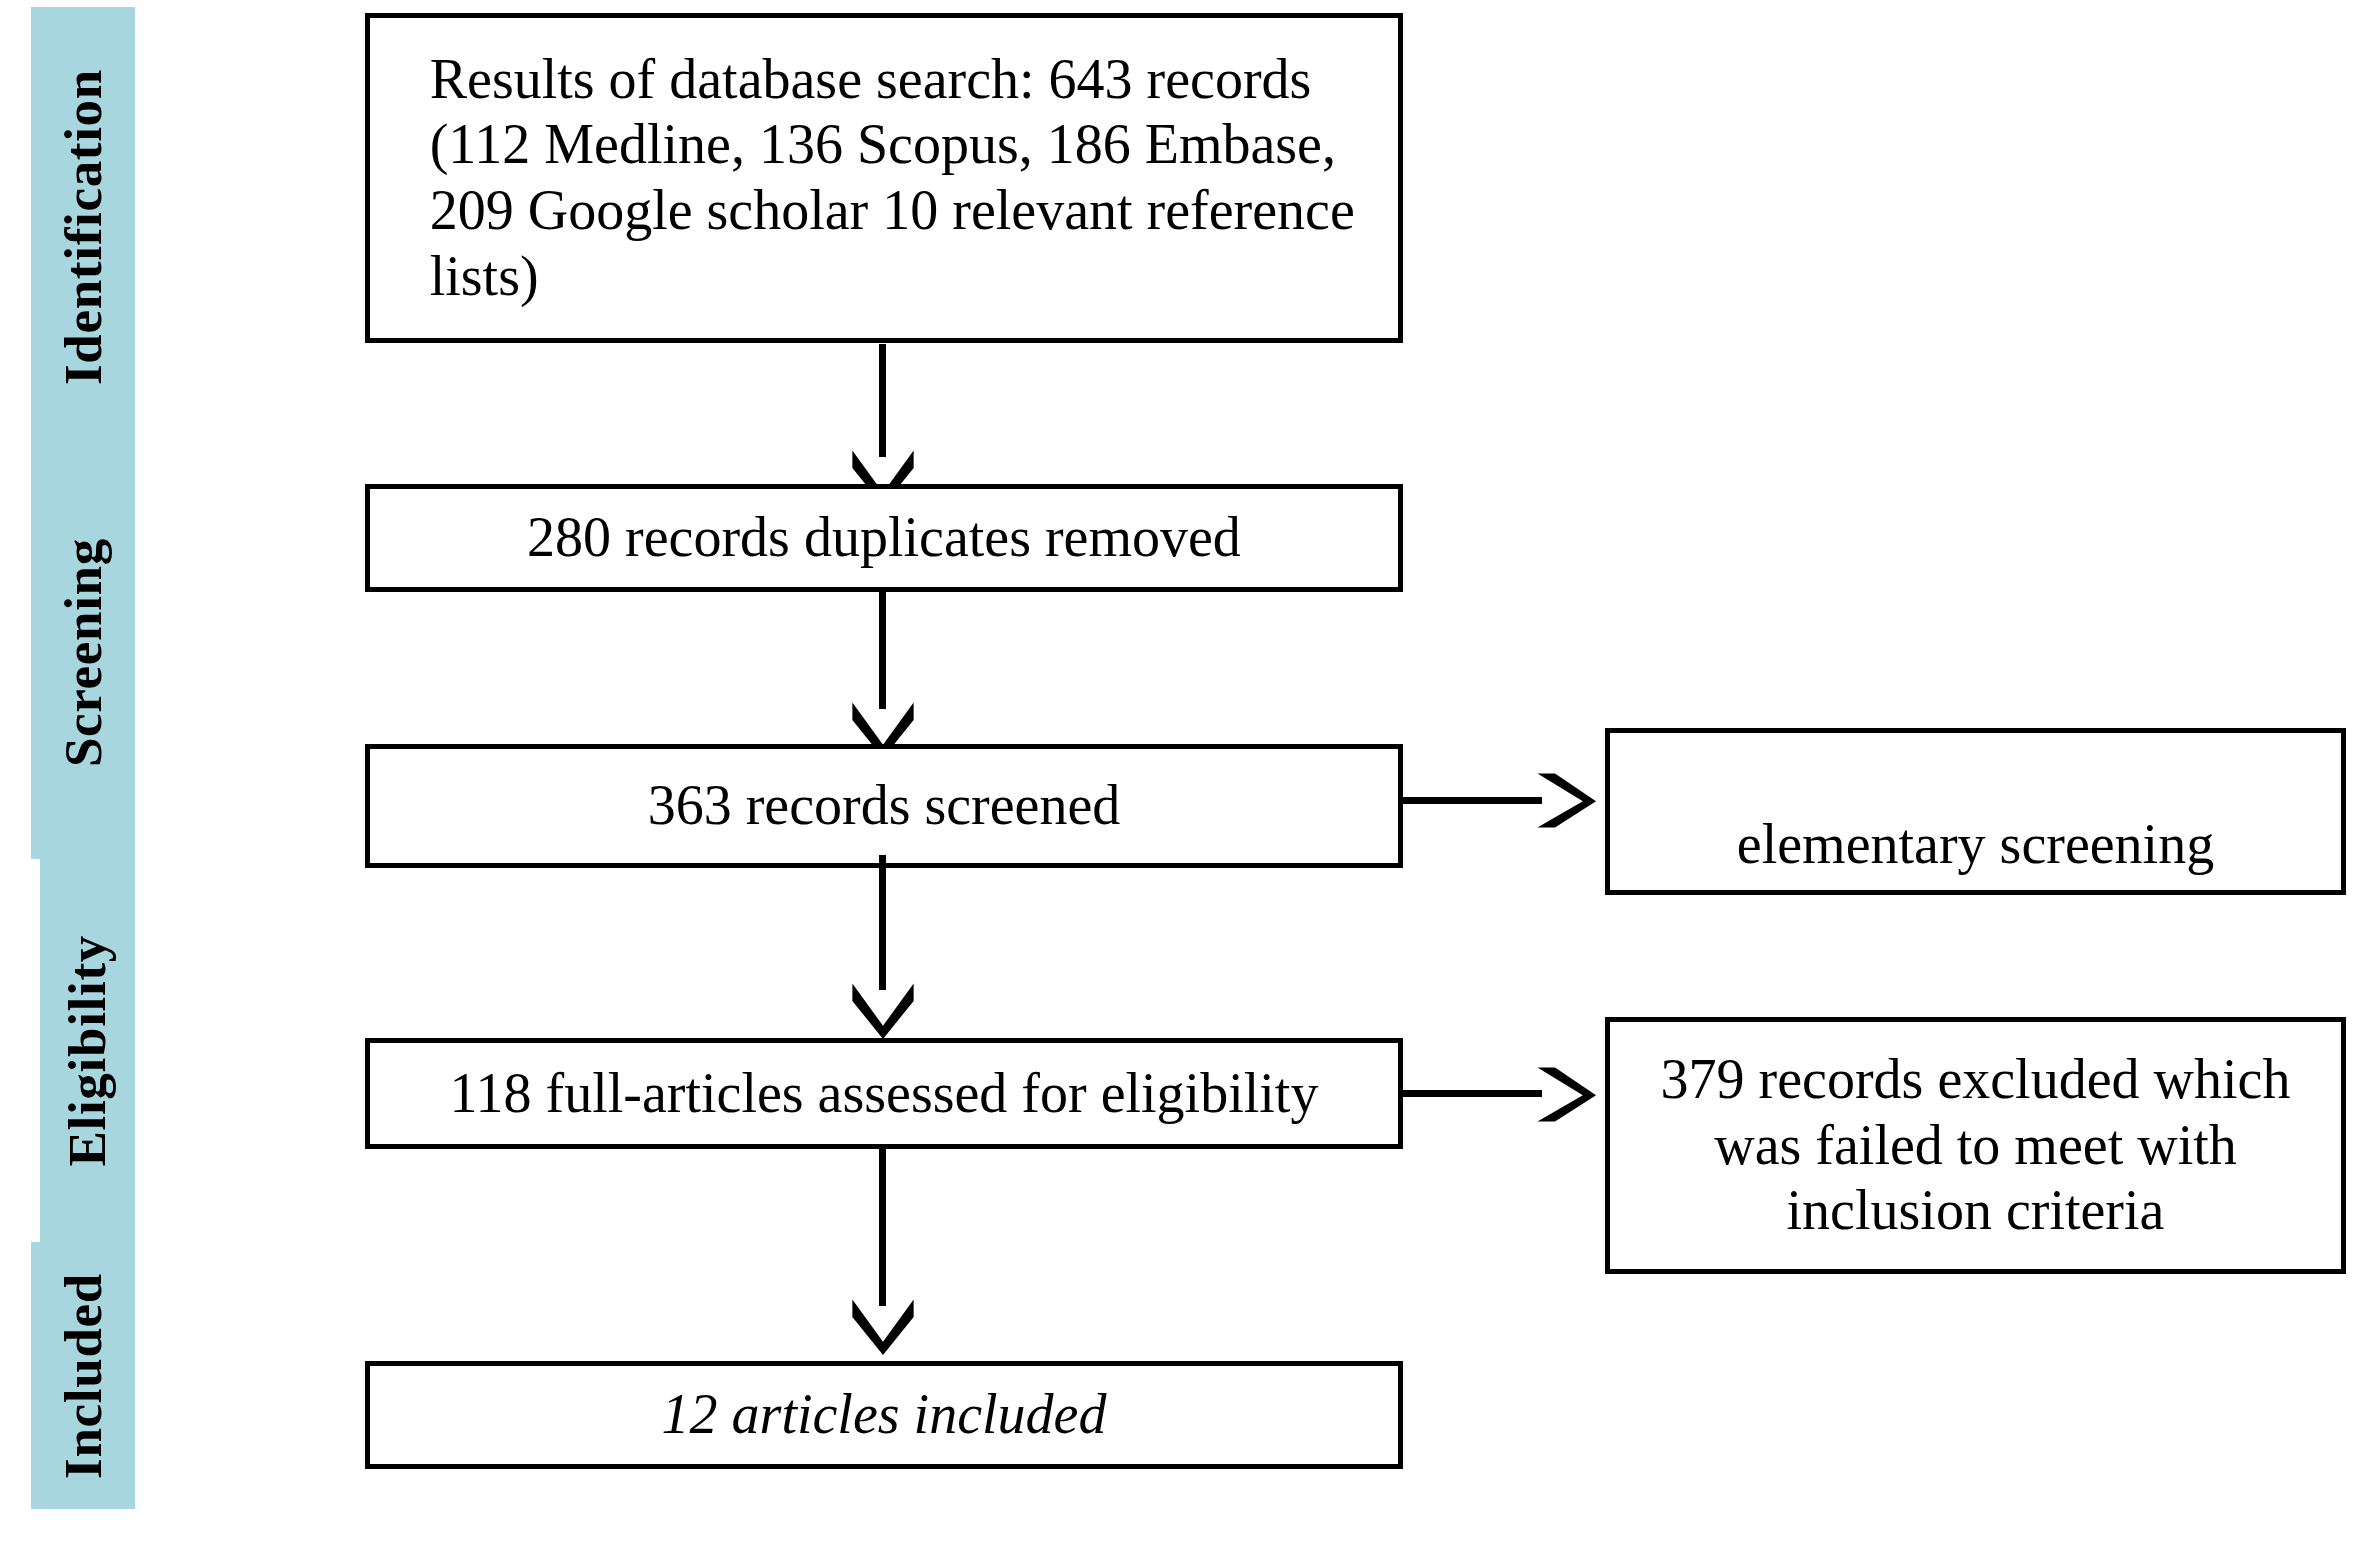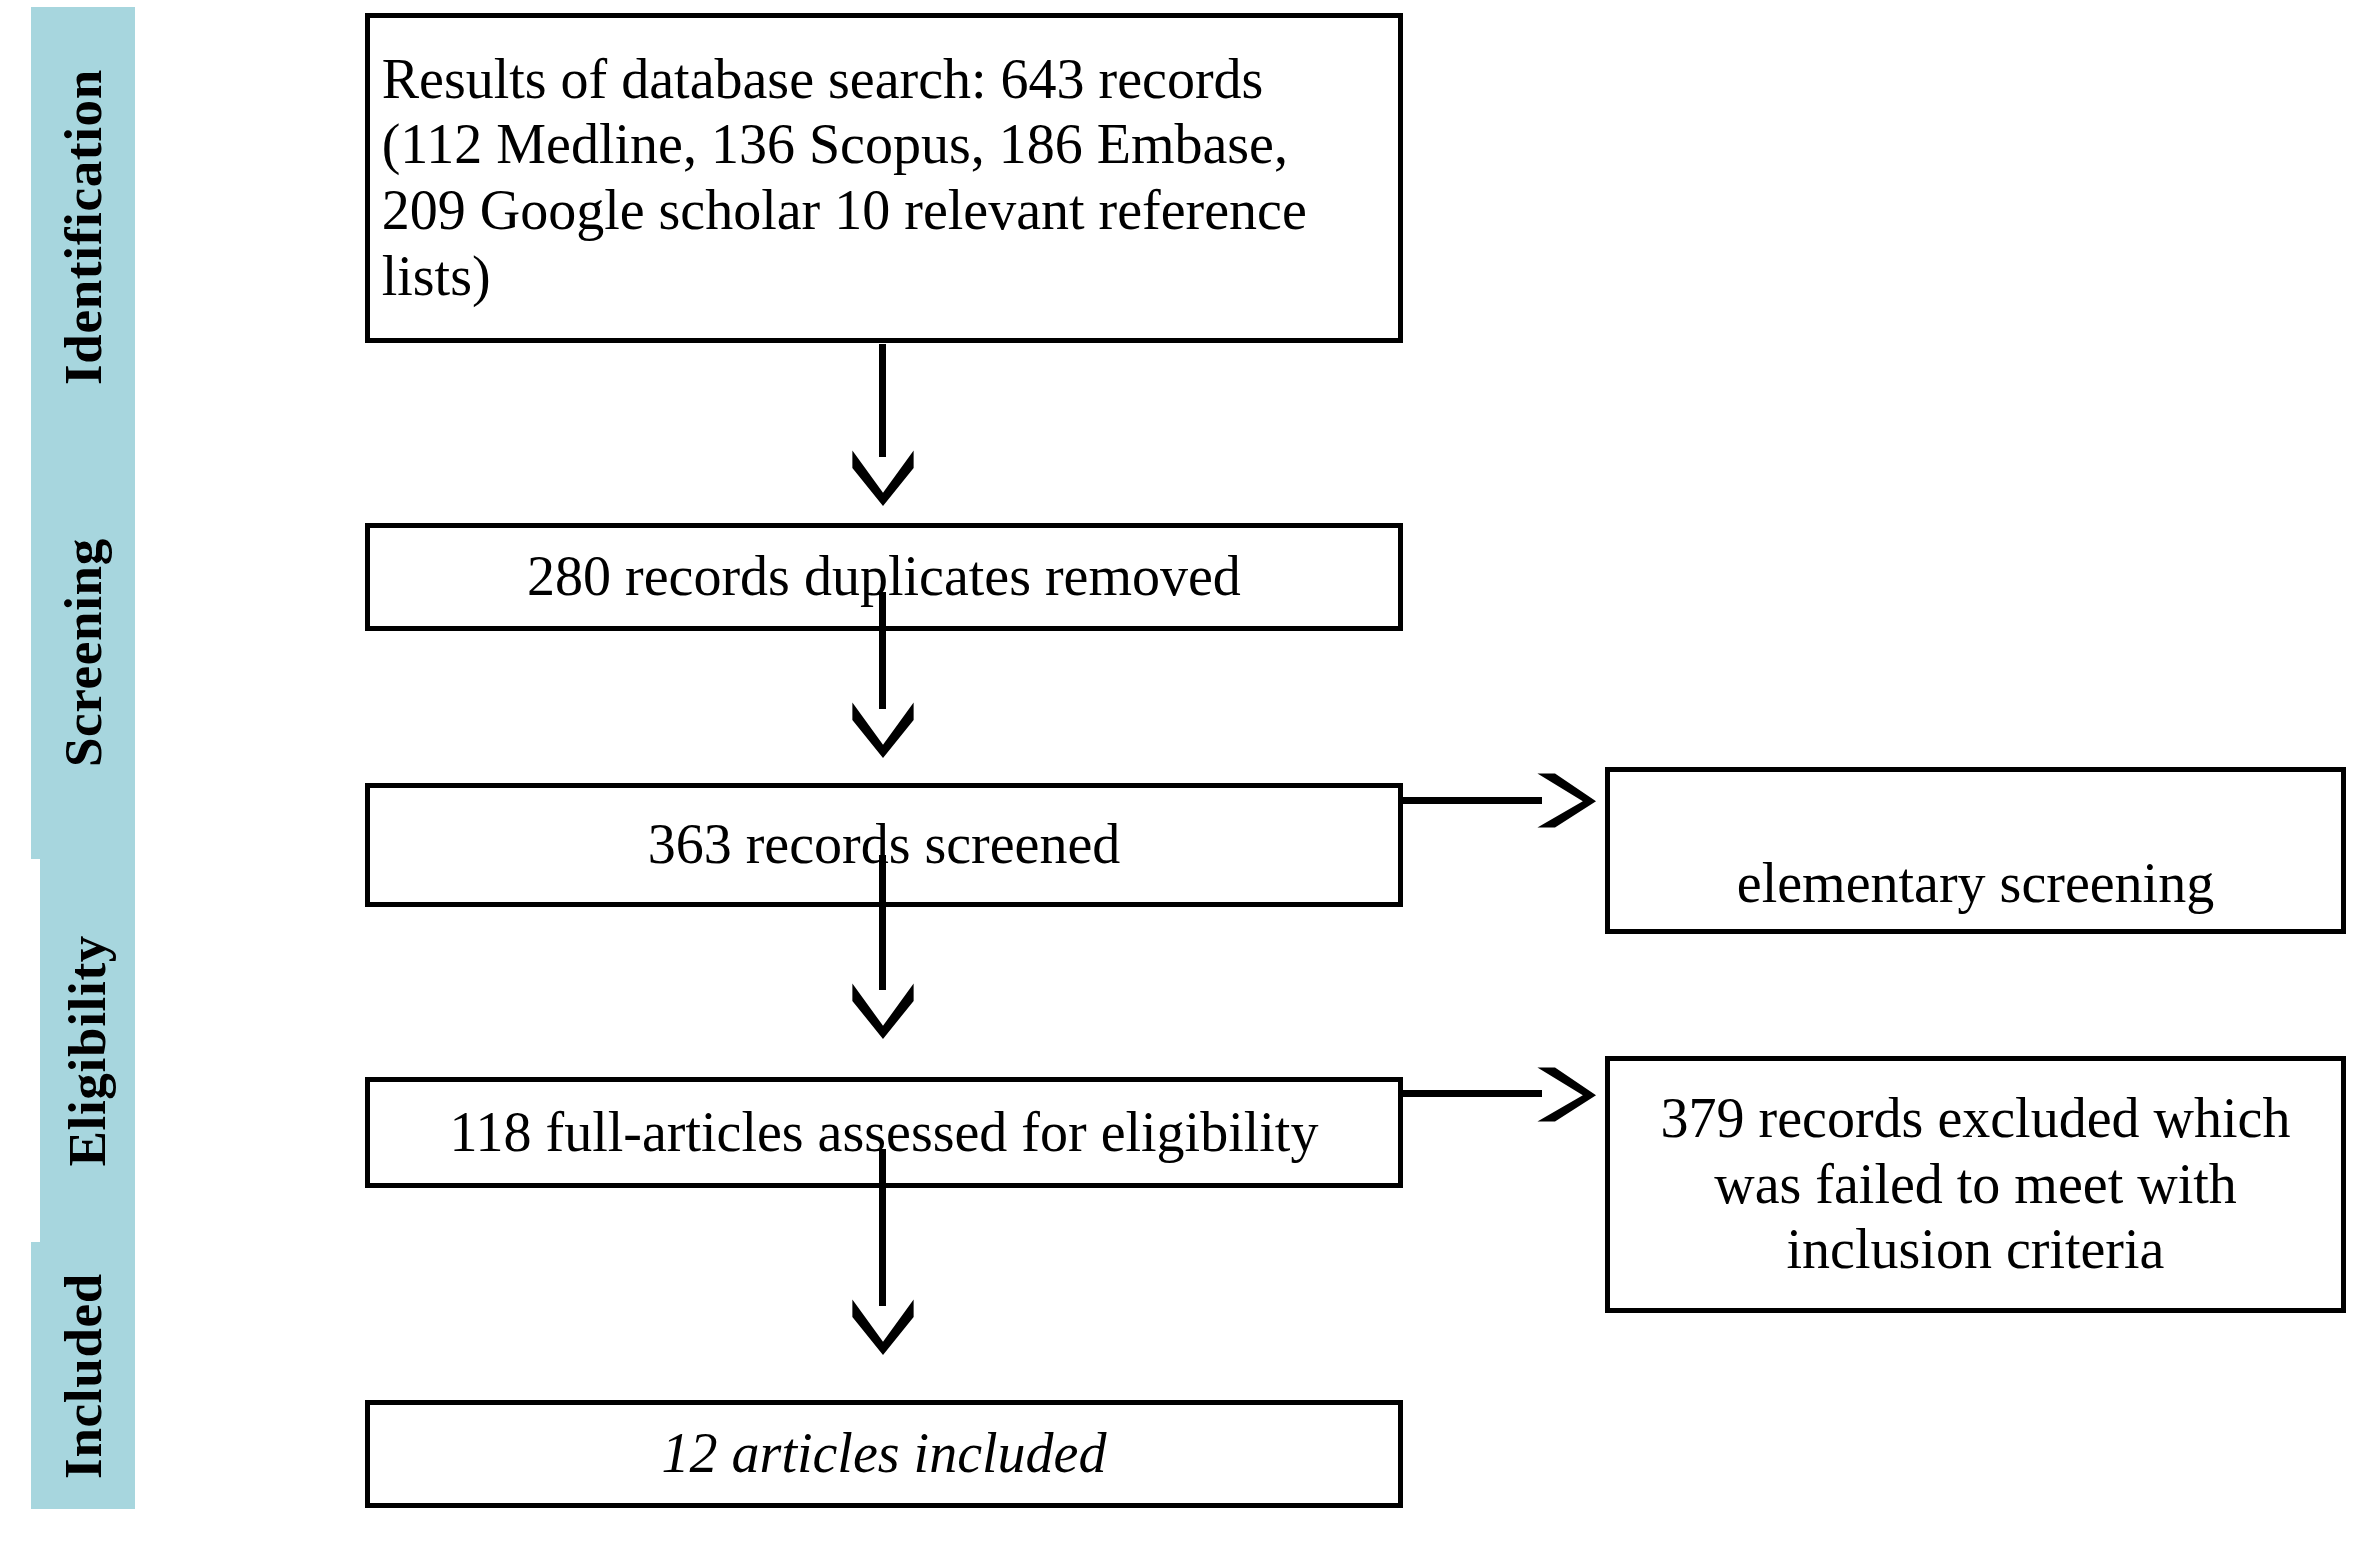--- a/index.html
+++ b/index.html
@@ -47,22 +47,22 @@
     display: flex;
     align-items: center;
     color: #000000;
     font-size: 56px;
     line-height: 1.17;
   }
   .flow-box .txt {
     display: block;
     width: 100%;
   }
-  .box-left   { justify-content: flex-start; }
-  .box-center { justify-content: center; margin-top: 39px; }
+  .box-left   { justify-content: flex-start; padding-left: 48px; }
+  .box-center { justify-content: center; }
   .box-left .txt   { text-align: left; padding-left: 11.7px; }
   .box-center .txt { text-align: center; }
 
   
   .v-line {
     position: absolute;
     background: #000000;
     width: 6.6px;
   }
   .h-line {

